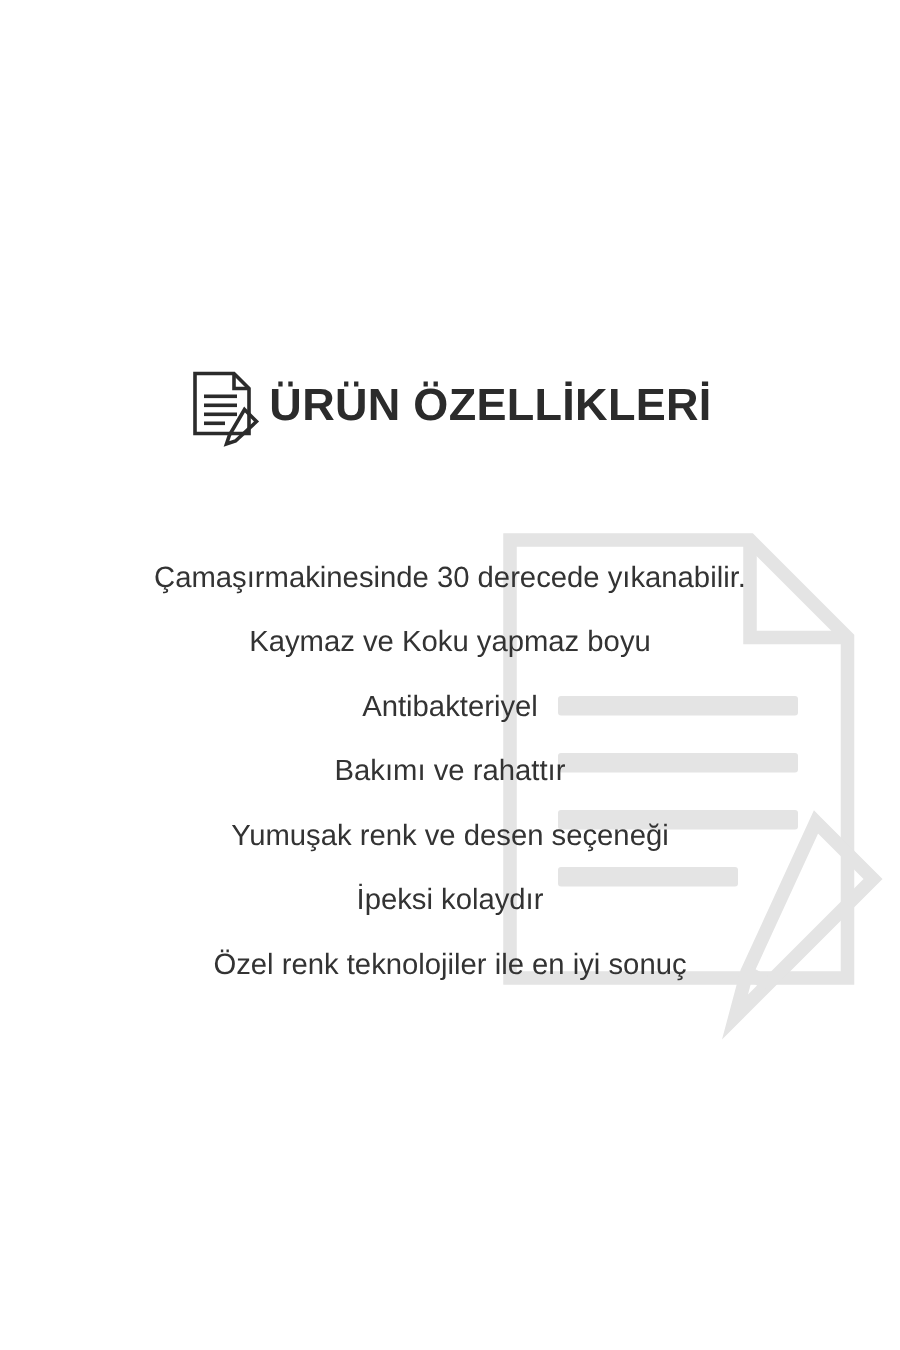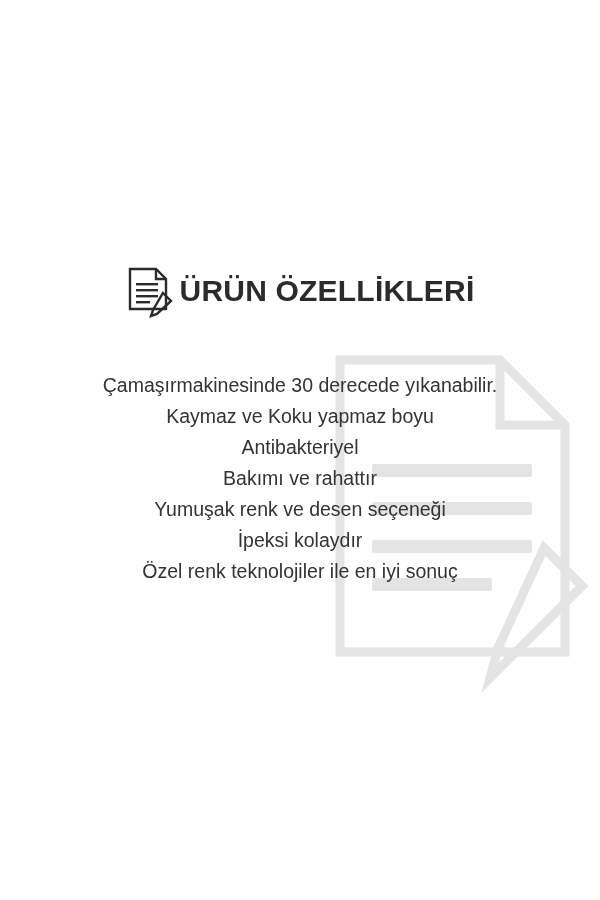--- a/index.html
+++ b/index.html
@@ -23,21 +23,21 @@
     width:270px;
     height:360px;
     opacity:1;
     pointer-events:none;
   }
 
   
   .heading {
     position:absolute;
     left:0; right:0;
-    top:264px;
+    top:244px;
     display:flex;
     align-items:center;
     justify-content:center;
     gap:0px;
   }
   .heading-icon {
     width:52px; height:52px;
     flex:0 0 auto;
     margin-right:2px;
     margin-top:2px;
@@ -51,21 +51,21 @@
   }
 
   
   .features {
     position:absolute;
     left:0; right:0;
     top:372px;
     display:flex;
     flex-direction:column;
     align-items:center;
-    gap:4px;
+    gap:16px;
     z-index:2;
   }
   .feature-line {
     font-size:19.5px;
     line-height:27px;
     color:#333333;
     text-align:center;
     white-space:nowrap;
   }
 </style>

